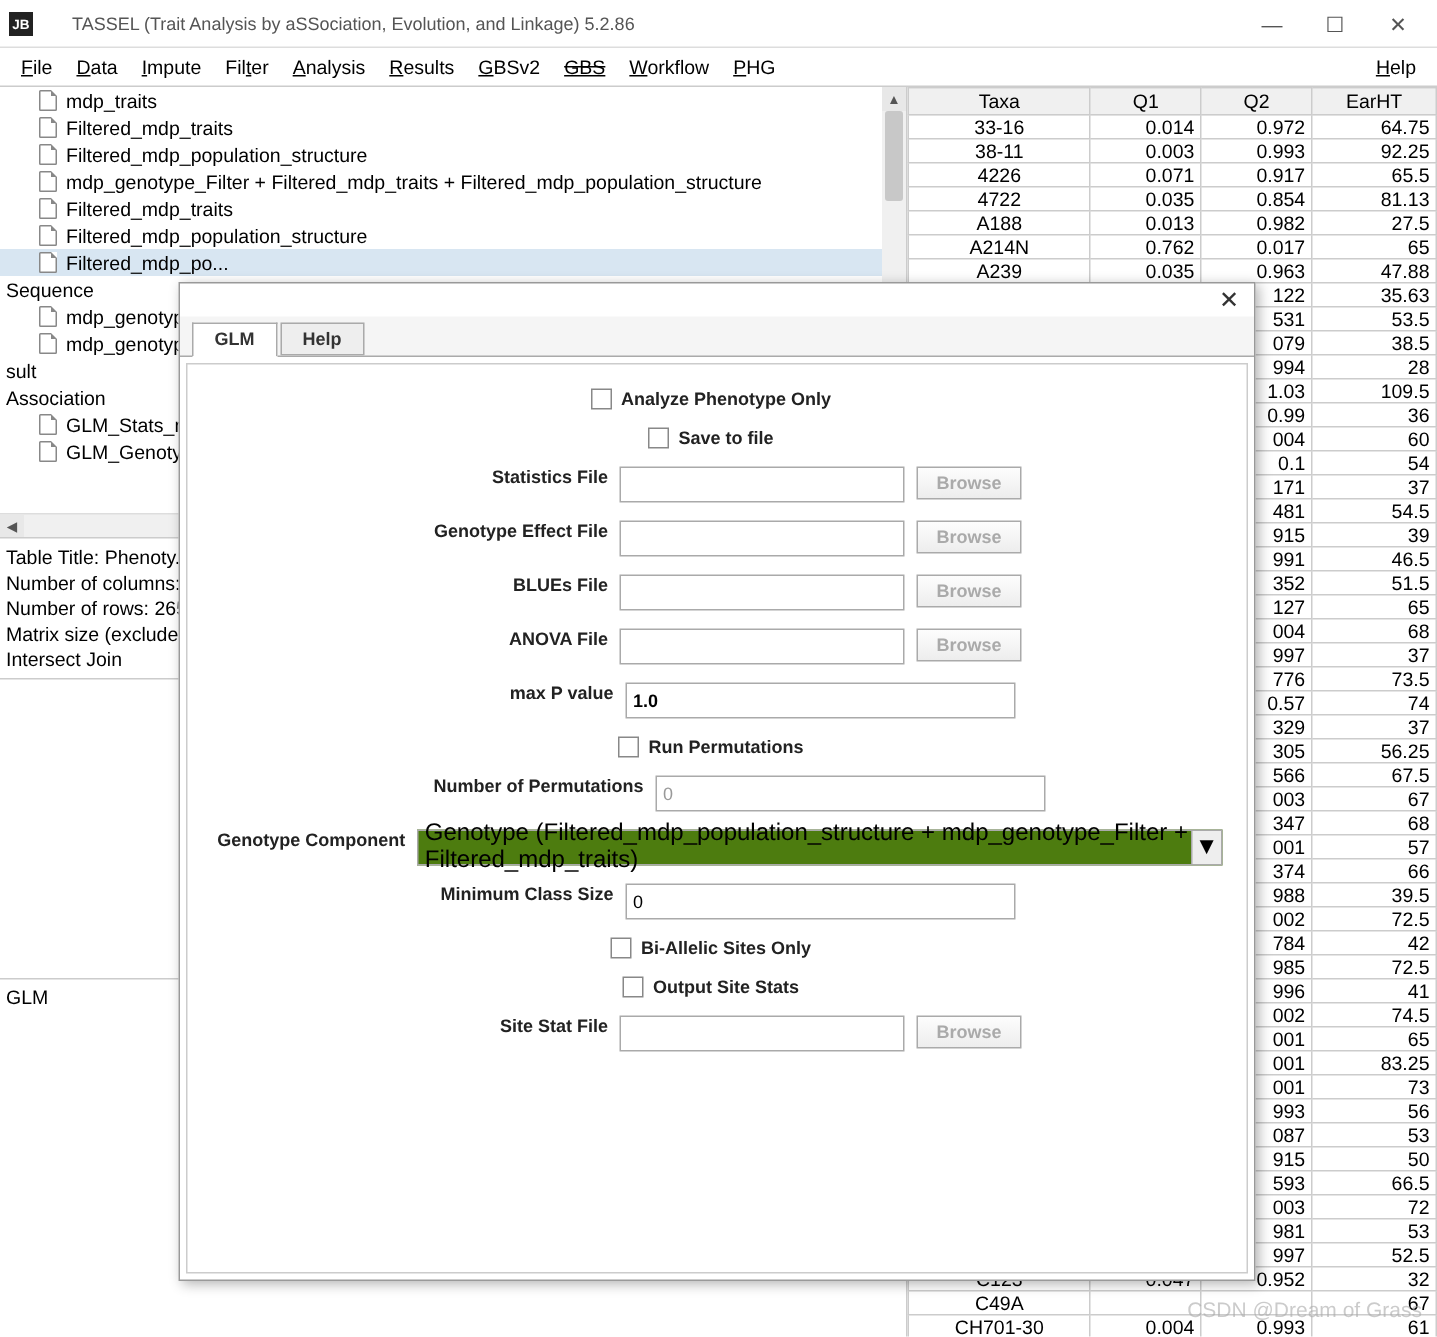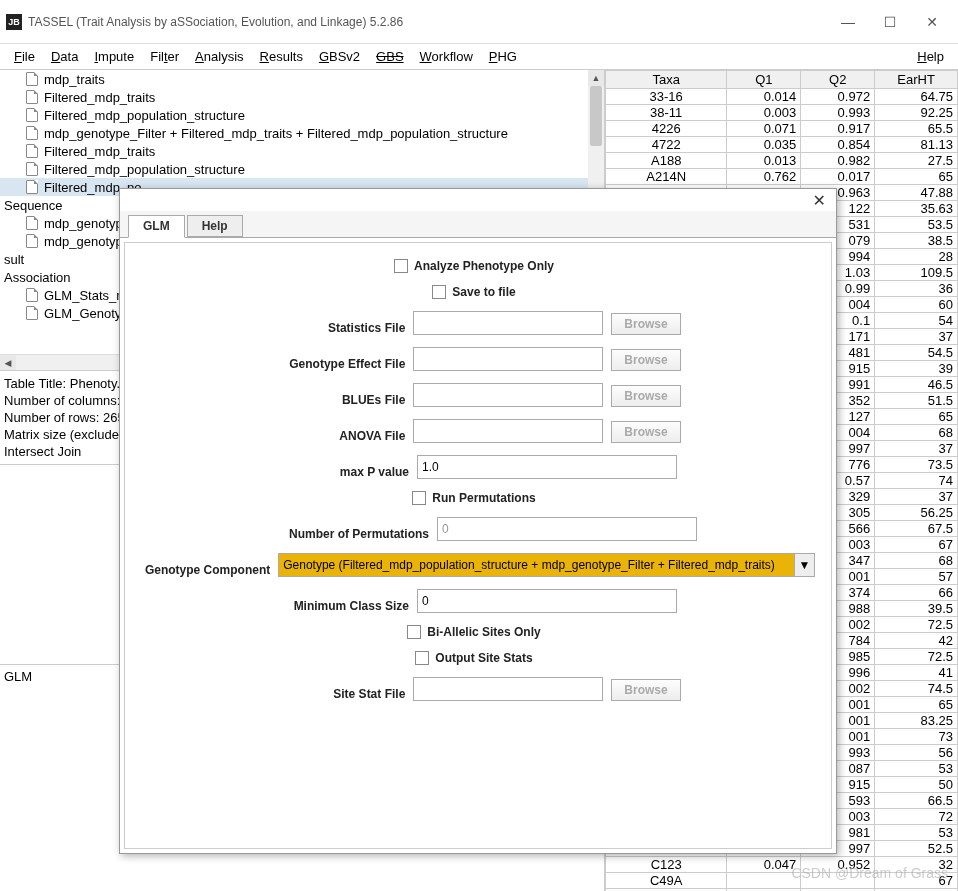--- a/index.html
+++ b/index.html
@@ -1,18 +1,18 @@
 <!DOCTYPE html>
 <html><head>
 <meta charset="utf-8">
 <style>
 * { box-sizing: border-box; font-family: Arial, sans-serif; }
 body { margin: 0; padding: 0; background: #fff; width: 958px; height: 891px; overflow: hidden; position: relative; }
 
-.title-bar { height: 44px; background: #fff; display: flex; align-items: center; padding: 0 6px; border-bottom: 1px solid #ddd; }
+.title-bar { height: 32px; background: #fff; display: flex; align-items: center; padding: 0 6px; border-bottom: 1px solid #ddd; gap: 20px; }
 .title-bar .logo { width: 16px; height: 16px; background: #222; color: #fff; font-size: 9px; font-weight: bold; display: flex; align-items: center; justify-content: center; margin-right: 6px; }
 .title-bar .title { font-size: 12px; color: #555; flex: 1; }
 .win-btns { display: flex; gap: 18px; padding-right: 8px; }
 .win-btn { width: 24px; height: 24px; display: flex; align-items: center; justify-content: center; color: #555; font-size: 14px; }
 
 .menu-bar { height: 26px; background: #fff; display: flex; align-items: center; padding: 0 6px; border-bottom: 1px solid #ccc; }
 .menu-item { font-size: 13px; padding: 2px 8px; cursor: pointer; }
 .menu-item u { text-decoration: underline; }
 .menu-item.strike { text-decoration: line-through underline; }
 .menu-spacer { flex: 1; }
@@ -45,29 +45,29 @@
 .data-table td.taxa { text-align: center; }
 
 
 .dialog { position: absolute; left: 119px; top: 188px; width: 718px; height: 666px; background: #fff; border: 1px solid #999; box-shadow: 2px 2px 8px rgba(0,0,0,0.3); display: flex; flex-direction: column; }
 .dialog-titlebar { height: 22px; display: flex; justify-content: flex-end; align-items: center; padding: 0 6px; }
 .close-x { font-size: 16px; color: #333; cursor: pointer; padding: 0 4px; }
 .dialog-tabs { display: flex; padding: 4px 8px 0 8px; border-bottom: 1px solid #aaa; background: #f5f5f5; }
 .tab { padding: 3px 14px; font-size: 12px; border: 1px solid #aaa; background: #eee; margin-right: 2px; cursor: pointer; font-weight: bold; color: #333; }
 .tab.active { background: #fff; border-bottom: 1px solid #fff; margin-bottom: -1px; }
 .dialog-body { flex: 1; padding: 16px; overflow: auto; }
-.form-row { display: flex; align-items: flex-end; margin-bottom: 12px; justify-content: center; }
+.form-row { display: flex; align-items: flex-start; margin-bottom: 12px; justify-content: center; }
 .form-row .lbl { font-size: 12px; font-weight: bold; color: #222; text-align: right; margin-right: 8px; }
 .form-row .lbl.w { width: 130px; }
 .chk { width: 14px; height: 14px; border: 1px solid #888; background: #fff; display: inline-block; margin-right: 6px; vertical-align: middle; }
 .txt-input { height: 24px; border: 1px solid #aaa; padding: 0 4px; font-size: 12px; background: #fff; }
 .txt-input.disabled { background: #fff; color: #999; }
 .btn { height: 22px; padding: 0 12px; border: 1px solid #aaa; background: linear-gradient(#fdfdfd,#ededed); font-size: 12px; font-weight: bold; color: #333; cursor: pointer; }
 .btn.disabled { color: #aaa; }
-.select { height: 24px; border: 1px solid #aaa; background: #eab308; display: flex; align-items: center; padding: 0 4px; font-size: 12px; position: relative; }
+.select { height: 24px; border: 1px solid #aaa; background: #4d7c0f; display: flex; align-items: center; padding: 0 4px; font-size: 16px; position: relative; }
 .select .arrow-dn { position: absolute; right: 0; top: 0; width: 20px; height: 100%; background: #eee; border-left: 1px solid #aaa; display: flex; align-items: center; justify-content: center; }
 .dialog-footer { padding: 12px; display: flex; justify-content: center; gap: 12px; background: #fff; }
 
 .watermark { position: absolute; right: 10px; bottom: 10px; font-size: 14px; color: #aaa; pointer-events: none; opacity: 0.6; }
 </style>
 </head>
 <body>
 
 <div class="title-bar">
   <div class="logo">JB</div>
@@ -524,21 +524,21 @@
       <input class="txt-input" style="width: 190px;">
       <button class="btn disabled" style="margin-left:8px">Browse</button>
     </div>
     <div class="form-row">
       <span class="lbl w">ANOVA File</span>
       <input class="txt-input" style="width: 190px;">
       <button class="btn disabled" style="margin-left:8px">Browse</button>
     </div>
     <div class="form-row">
       <span class="lbl w">max P value</span>
-      <input class="txt-input" style="width: 260px;" value="1.0">
+      <input class="txt-input" style="width: 260px; font-weight: bold;" value="1.0">
     </div>
     <div class="form-row">
       <span class="chk"></span>
       <span class="lbl">Run Permutations</span>
     </div>
     <div class="form-row">
       <span class="lbl w" style="width:170px">Number of Permutations</span>
       <input class="txt-input disabled" style="width: 260px;" value="0">
     </div>
     <div class="form-row">

